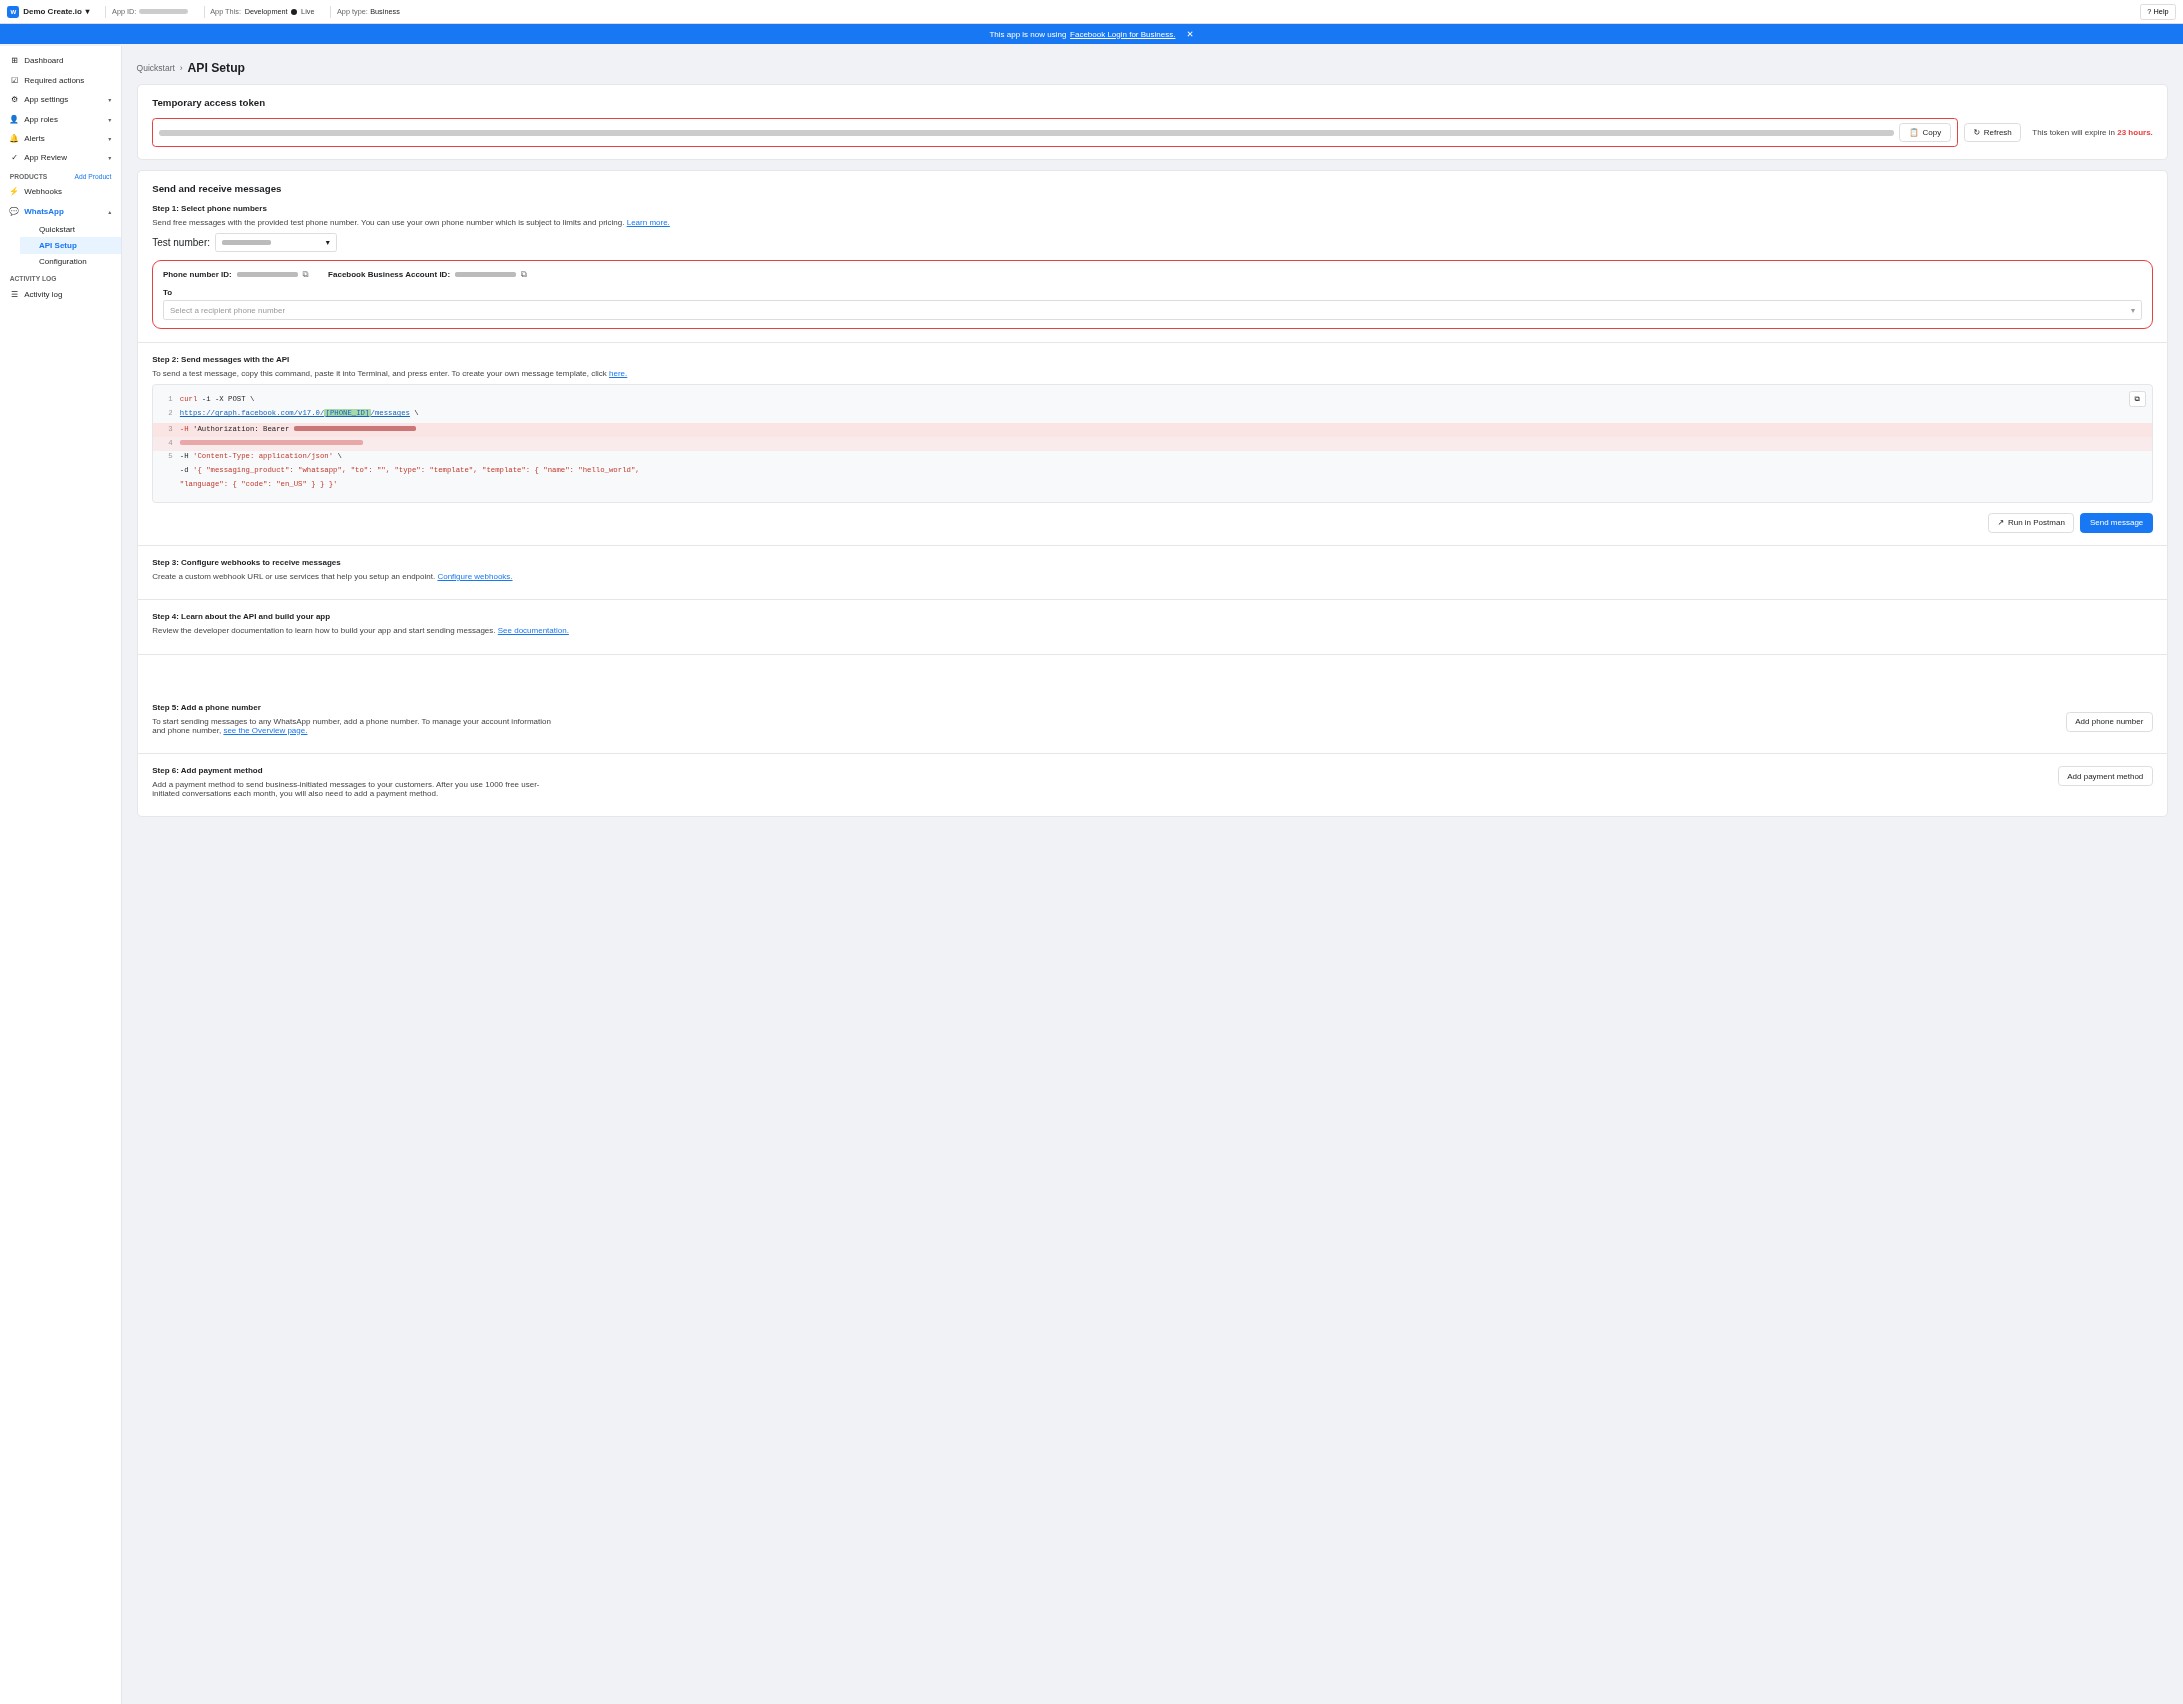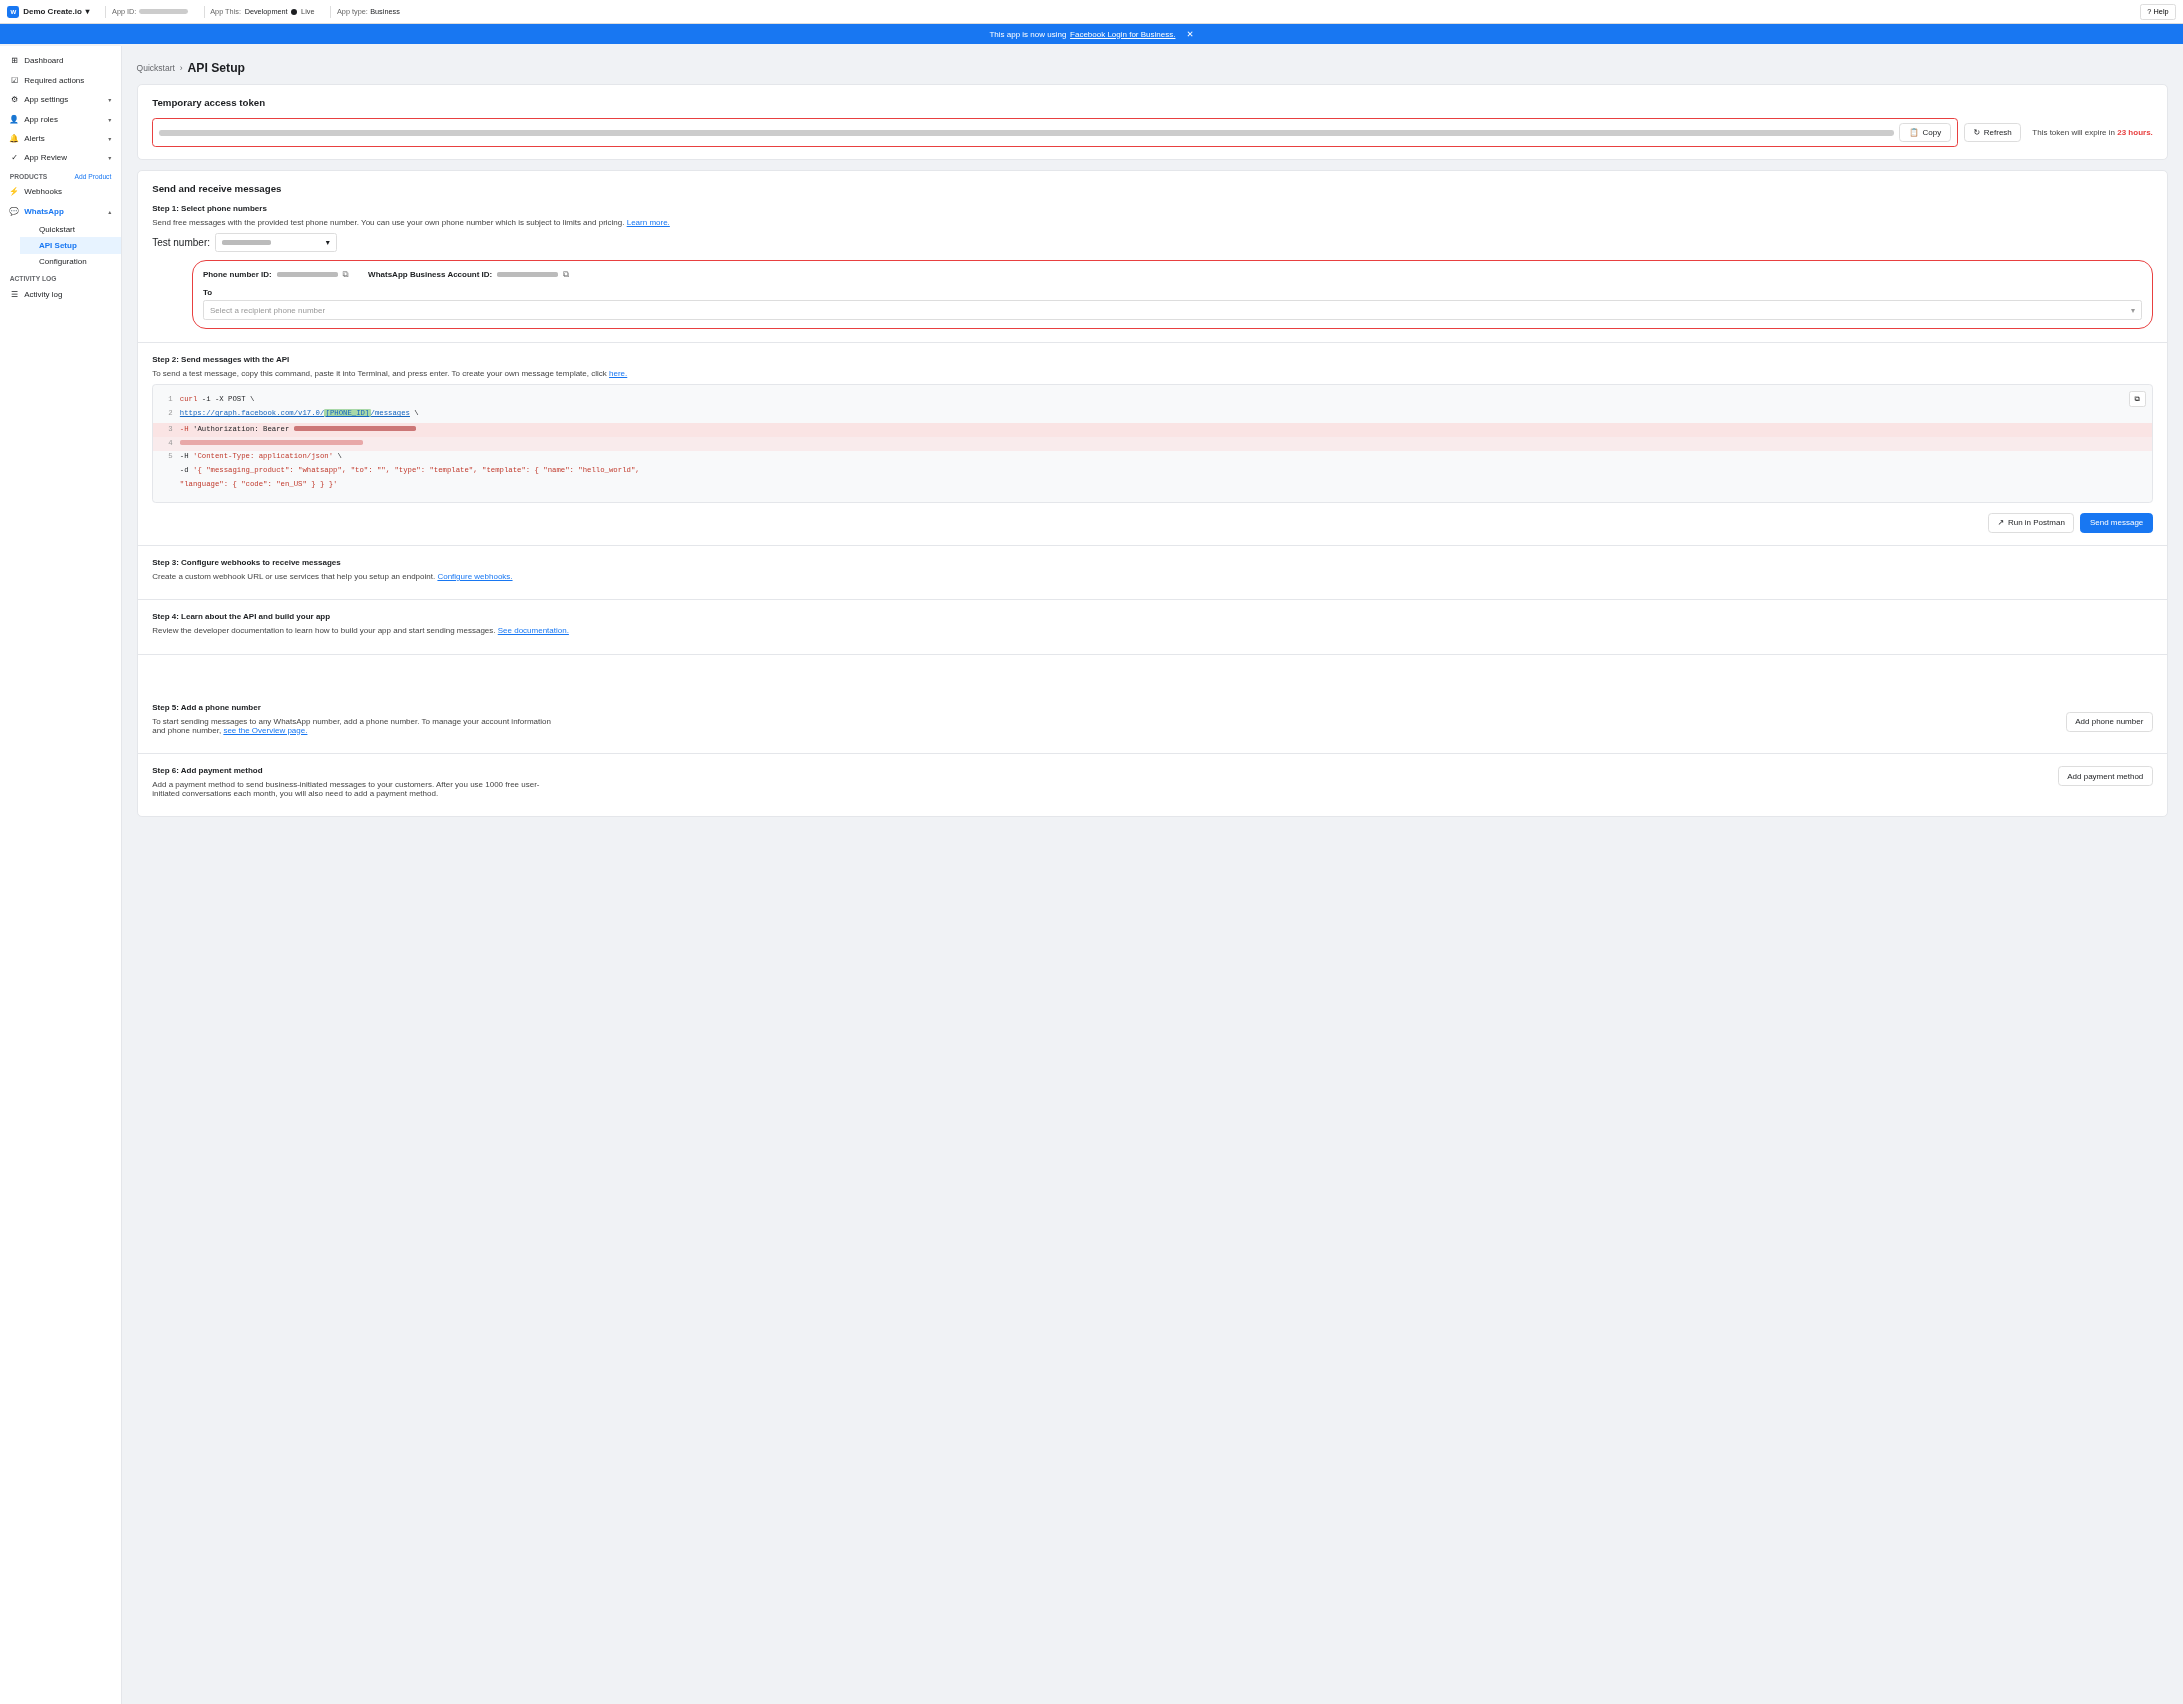--- a/index.html
+++ b/index.html
@@ -68,21 +68,21 @@
     .btn-primary { background: #1877f2; color: #fff; border-color: #1877f2; }
     .token-expire { font-size: 8px; color: #444; margin-left: 4.9px; }
     .token-expire strong { color: #e84040; margin-top: 12px; }
     .section-subtitle { font-size: 8px; font-weight: 600; margin-bottom: 4.9px; color: #1c1e21; }
     .from-label { font-size: 8px; font-weight: 600; margin-bottom: 2.4px; }
     .from-desc { font-size: 8px; color: #444; margin-bottom: 6.1px; }
     .from-desc a { color: #1877f2; }
     .select-input { border: 0.6px solid #ddd; border-radius: 2.4px; padding: 4.3px 6.1px; font-size: 8px; background: #fff; min-width: 110px; display: flex; align-items: center; justify-content: space-between; cursor: pointer; }
     .select-input .blurred-val { display: inline-block; width: 49px; height: 4.9px; background: #bbb; border-radius: 1.8px; vertical-align: middle; }
 
-    .phone-info-box { border: 1.2px solid #e84040; border-radius: 14px; padding: 8.5px 9.7px; margin-top: 7.3px; margin-left: 40px; }
+    .phone-info-box { border: 1.2px solid #e84040; border-radius: 9px; padding: 8.5px 9.7px; margin-top: 7.3px; }
     .phone-info-row { display: flex; align-items: center; gap: 4.9px; margin-bottom: 7.3px; flex-wrap: wrap; }
     .phone-info-label { font-size: 8px; font-weight: 600; }
     .phone-id-val { display: inline-block; width: 61px; height: 4.9px; background: #bbb; border-radius: 1.8px; vertical-align: middle; }
     .copy-icon-btn { cursor: pointer; color: #666; font-size: 8.5px; }
     .to-label { font-size: 8px; font-weight: 600; margin-bottom: 3.7px; }
     .recipient-select { border: 0.6px solid #ddd; border-radius: 2.4px; padding: 4.3px 6.1px; font-size: 8px; background: #fff; min-width: 171px; display: flex; align-items: center; justify-content: space-between; cursor: pointer; color: #999; }
 
     
     .code-block { background: #f8f9fa; border: 0.6px solid #e4e6ea; border-radius: 3.7px; padding: 9.7px; font-family: 'Courier New', monospace; font-size: 7.3px; position: relative; margin-bottom: 9.7px; }
     .code-line { display: flex; gap: 7.3px; margin-bottom: 2.4px; line-height: 1.6; }
@@ -253,21 +253,21 @@
               <span class="blurred-val"></span>
               <span>▾</span>
             </div>
           </div>
 
           <div class="phone-info-box">
             <div class="phone-info-row">
               <span class="phone-info-label">Phone number ID:</span>
               <span class="phone-id-val"></span>
               <span class="copy-icon-btn">⧉</span>
-              <span class="phone-info-label" style="margin-left:14.6px;">WhatsApp Business Account ID:</span>
+              <span class="phone-info-label" style="margin-left:14.6px;">Facebook Business Account ID:</span>
               <span class="phone-id-val"></span>
               <span class="copy-icon-btn">⧉</span>
             </div>
             <div>
               <div class="to-label">To</div>
               <div class="recipient-select">
                 <span>Select a recipient phone number</span>
                 <span>▾</span>
               </div>
             </div>

